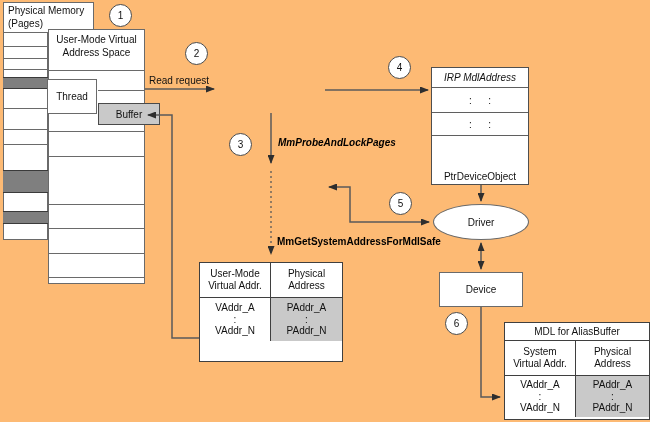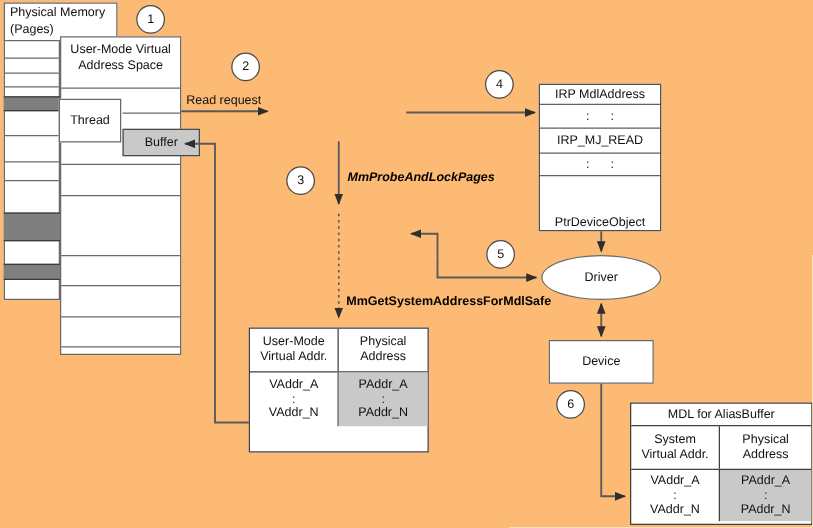--- a/index.html
+++ b/index.html
@@ -73,23 +73,22 @@
     <span>Thread</span>
   </div>
 
   <div class="box center gray-cell" style="left:98px;top:103px;width:62px;height:22px;z-index:8;border-color:#4a4a4a;">
     <span>Buffer</span>
   </div>
 
 
 
   <div class="box" style="left:431px;top:67px;width:98px;height:118px;border-color:#4f4f4f;display:flex;flex-direction:column;">
-    <div class="irp-row" style="height:20px;">IRP MdlAddress</div>
+    <div class="irp-row" style="height:20px;font-style:italic;">IRP MdlAddress</div>
     <div class="irp-row" style="height:25px;">:&nbsp;&nbsp;&nbsp;&nbsp;&nbsp;&nbsp;:</div>
-    <div class="irp-row" style="height:25px;">IRP_MJ_READ</div>
     <div class="irp-row" style="height:23px;">:&nbsp;&nbsp;&nbsp;&nbsp;&nbsp;&nbsp;:</div>
     <div class="irp-row" style="flex:1;">PtrDeviceObject</div>
   </div>
 
   <div class="box center" style="left:433px;top:204px;width:96px;height:36px;border-radius:50%;">
     <span>Driver</span>
   </div>
 
   <div class="box center" style="left:439px;top:272px;width:84px;height:35px;">
     <span>Device</span>

